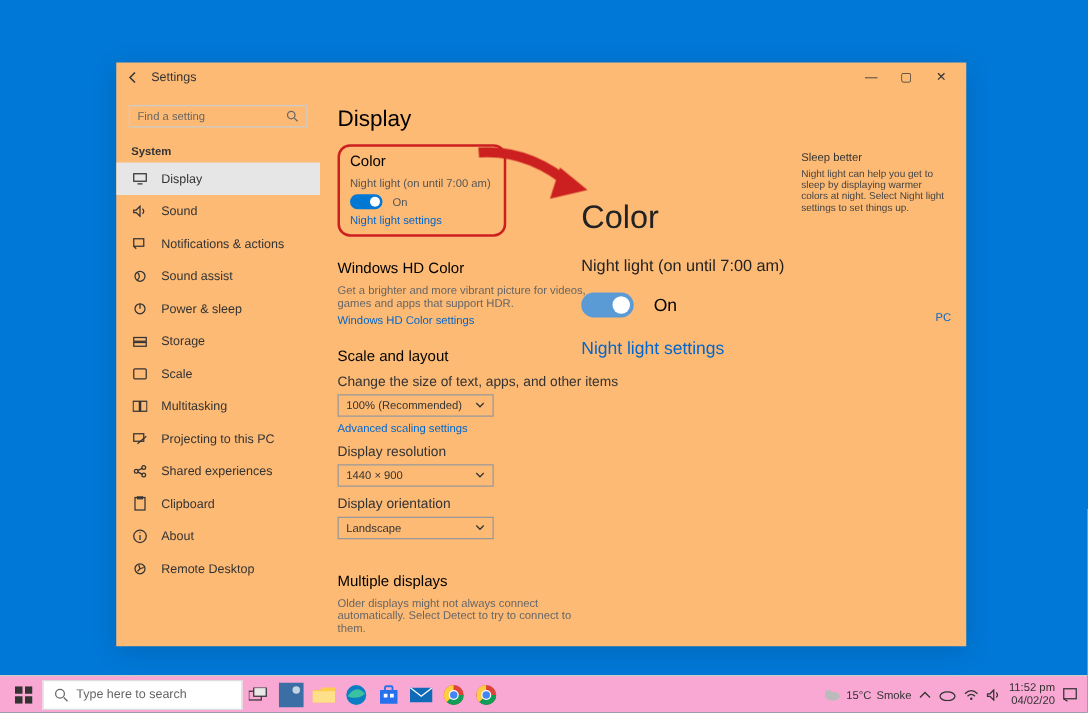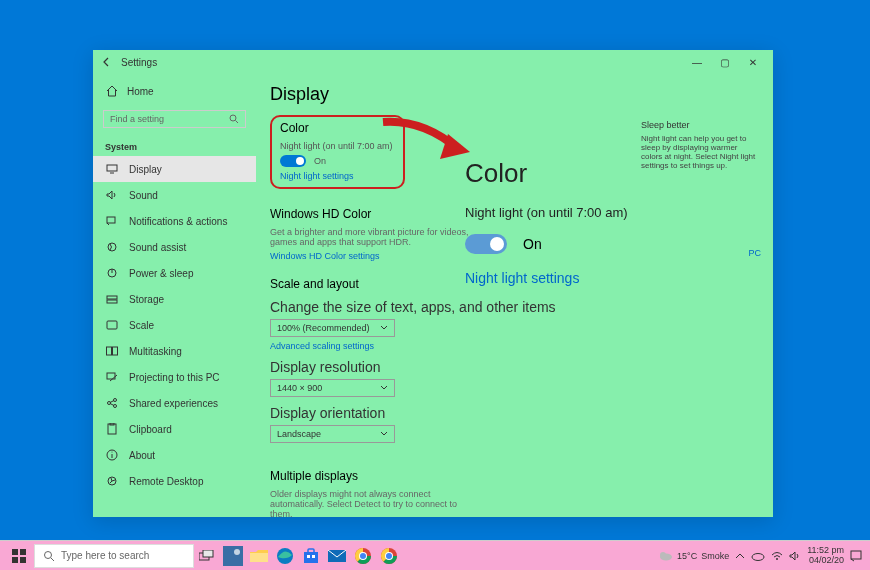--- a/index.html
+++ b/index.html
@@ -1,18 +1,18 @@
 <!DOCTYPE html>
 <html><head>
 <meta charset="utf-8">
 <style>
 * { margin:0; padding:0; box-sizing:border-box; font-family:"Segoe UI",Arial,sans-serif; }
 body { background:#0078d7; width:870px; height:570px; overflow:hidden; position:relative; }
 .desktop { width:100%; height:100%; position:relative; }
-.settings-window { position:absolute; left:93px; top:50px; width:680px; height:467px; background:#86efac; box-shadow:0 4px 20px rgba(0,0,0,0.15); display:flex; flex-direction:column; }
+.settings-window { position:absolute; left:93px; top:50px; width:680px; height:467px; background:#fdba74; box-shadow:0 4px 20px rgba(0,0,0,0.15); display:flex; flex-direction:column; }
 .titlebar { height:24px; display:flex; align-items:center; padding:0 6px; font-size:10px; color:#333; }
 .titlebar .back-icon { width:16px; height:16px; display:flex; align-items:center; justify-content:center; margin-right:6px; cursor:pointer; }
 .titlebar .title { flex:1; }
 .titlebar .winbtn { width:28px; height:24px; display:flex; align-items:center; justify-content:center; cursor:pointer; }
 .winbody { flex:1; display:flex; overflow:hidden; }
 .sidebar { width:163px; padding:4px 0; font-size:10px; color:#333; border-right:0; }
 .home-row { display:flex; align-items:center; gap:8px; padding:6px 12px; cursor:pointer; }
 .icon-sm { width:14px; height:14px; display:inline-flex; align-items:center; justify-content:center; }
 .searchbox { margin:6px 10px; border:1px solid #ccc; padding:3px 6px; font-size:9px; display:flex; align-items:center; justify-content:space-between; color:#666; }
 .sys-label { padding:8px 12px 4px; font-size:9px; font-weight:600; }
@@ -42,21 +42,21 @@
 .pc-link { position:absolute; right:12px; top:174px; font-size:9px; color:#0066cc; cursor:pointer; }
 .taskbar { position:absolute; bottom:0; left:0; right:0; height:30px; background:#f9a8d4; display:flex; align-items:center; padding:0 4px; border-top:1px solid #ccc; }
 .start-btn { width:30px; height:30px; display:flex; align-items:center; justify-content:center; cursor:pointer; }
 .searchbar { display:flex; align-items:center; gap:6px; background:#fff; border:1px solid #ddd; height:24px; padding:0 8px; width:160px; cursor:text; }
 .task-icon { width:26px; height:26px; display:flex; align-items:center; justify-content:center; cursor:pointer; border-radius:2px; }
 .tray { margin-left:auto; display:flex; align-items:center; gap:6px; font-size:9px; color:#333; padding:0 4px; }
 .tray .weather { display:flex; align-items:center; gap:4px; cursor:pointer; }
 .tray .clock { text-align:right; line-height:1.1; cursor:pointer; }
 svg { display:block; }
 .desc-line { font-size:9px; color:#666; margin-bottom:3px; max-width:200px; }
-.sub-head { font-size:14px; color:#333; margin-top:8px; }
+.sub-head { font-size:11px; color:#333; margin-top:8px; }
 </style>
 </head>
 <body>
 
 <div class="desktop">
 
   <div class="settings-window">
     <div class="titlebar">
       <div class="back-icon">
         <svg width="10" height="10" viewBox="0 0 10 10">
@@ -65,28 +65,20 @@
       </div>
       <div class="title">Settings</div>
       <div class="winbtn">—</div>
       <div class="winbtn">▢</div>
       <div class="winbtn">✕</div>
     </div>
 
     <div class="winbody">
 
       <div class="sidebar">
-        <div class="home-row">
-          <span class="icon-sm">
-            <svg width="12" height="12" viewBox="0 0 12 12">
-                <path d="M1 6 L6 1 L11 6 M2.5 5 V11 H9.5 V5" stroke="#333" fill="none" stroke-width="1"></path>
-              </svg>
-          </span>
-          <span>Home</span>
-        </div>
         <div class="searchbox">
           <span>Find a setting</span>
           <span>
             <svg width="10" height="10" viewBox="0 0 10 10">
                 <circle cx="4" cy="4" r="3" stroke="#666" fill="none"></circle>
                 <line x1="6.5" y1="6.5" x2="9" y2="9" stroke="#666"></line>
               </svg>
           </span>
         </div>
         <div class="sys-label">System</div>

